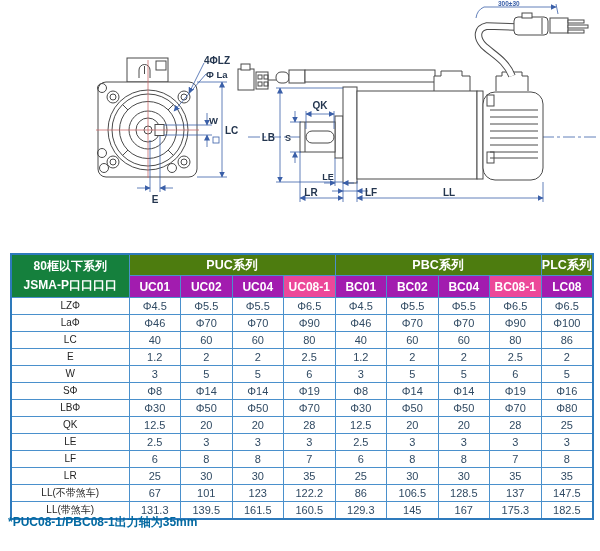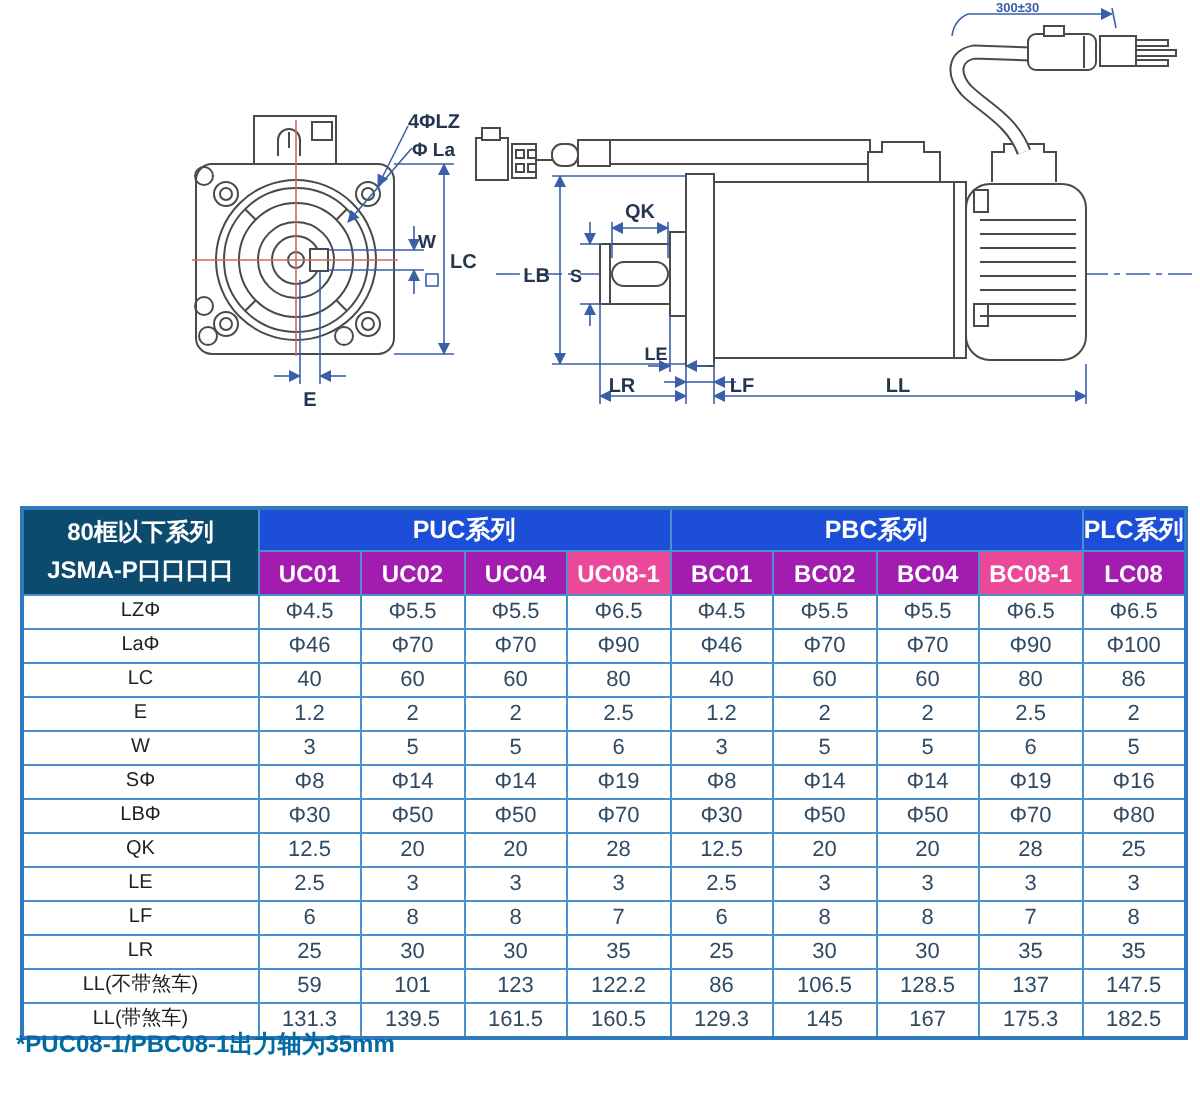--- a/index.html
+++ b/index.html
@@ -6,22 +6,22 @@
   #canvas{position:relative;width:600px;height:551px;background:#ffffff;overflow:hidden;
           font-family:"Liberation Sans",sans-serif;border-radius:30px;}
   
   #drawing{position:absolute;left:0;top:0;}
   
   #table-wrap{position:absolute;left:10px;top:253px;width:582px;}
   table.spec{border-collapse:collapse;table-layout:fixed;width:582px;
              border:2px solid #2e7abc;}
   table.spec td{border:1px solid #4a90cc;text-align:center;vertical-align:middle;
                 padding:0;overflow:hidden;white-space:nowrap;}
-  td.corner{background:#0c4a6e;color:#ffffff;font-size:12px;font-weight:bold;line-height:1.55;margin-left:13px;}
-  td.series{background:#1d4ed8;color:#ffffff;font-size:12.5px;font-weight:bold;height:20px;
+  td.corner{background:#15803d;color:#ffffff;font-size:12px;font-weight:bold;line-height:1.55;margin-left:13px;}
+  td.series{background:#4d7c0f;color:#ffffff;font-size:12.5px;font-weight:bold;height:20px;
             border-color:#1663a8;}
   td.model{background:#a21caf;color:#ffffff;font-size:12px;font-weight:bold;height:21px;
            border-color:#1663a8;}
   td.model.hl{background:#ec4899;}
   tbody td{background:#ffffff;color:#304a63;font-size:11px;height:16px;line-height:16px;}
   tbody td.rowlabel{color:#1f1f1f;font-size:10px;}
   
   #footnotes{position:absolute;left:8px;top:514px;color:#0369a1;font-size:12px;
              font-weight:600;line-height:1.35;}
 </style>
@@ -395,21 +395,21 @@
             <td>30</td>
             <td>35</td>
             <td>25</td>
             <td>30</td>
             <td>30</td>
             <td>35</td>
             <td>35</td>
           </tr>
           <tr>
             <td class="rowlabel">LL(不带煞车)</td>
-            <td>59</td>
+            <td>67</td>
             <td>101</td>
             <td>123</td>
             <td>122.2</td>
             <td>86</td>
             <td>106.5</td>
             <td>128.5</td>
             <td>137</td>
             <td>147.5</td>
           </tr>
           <tr>

